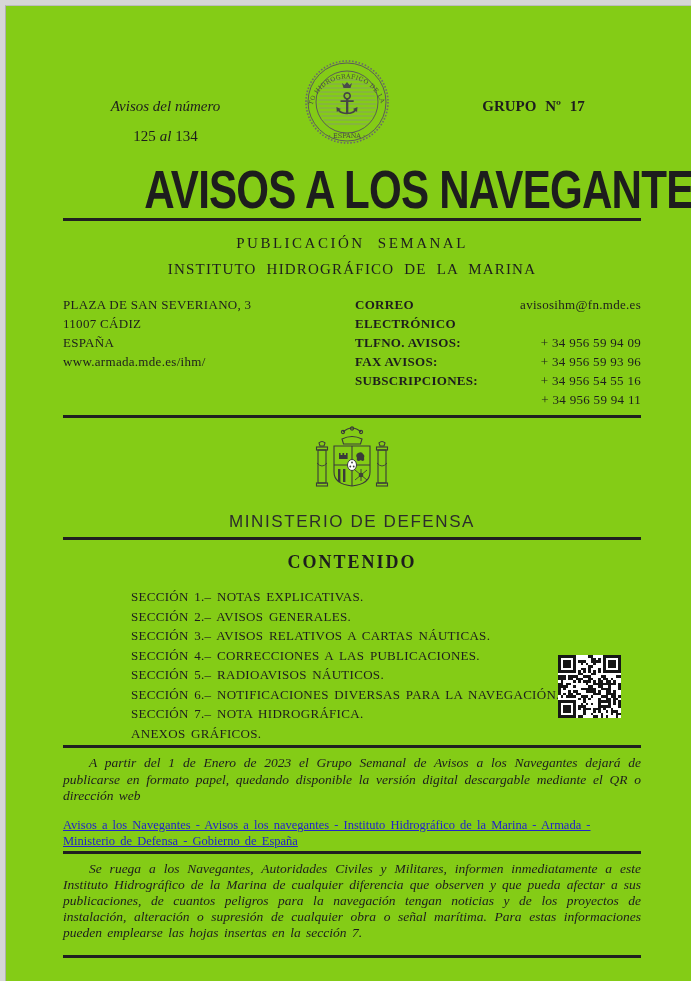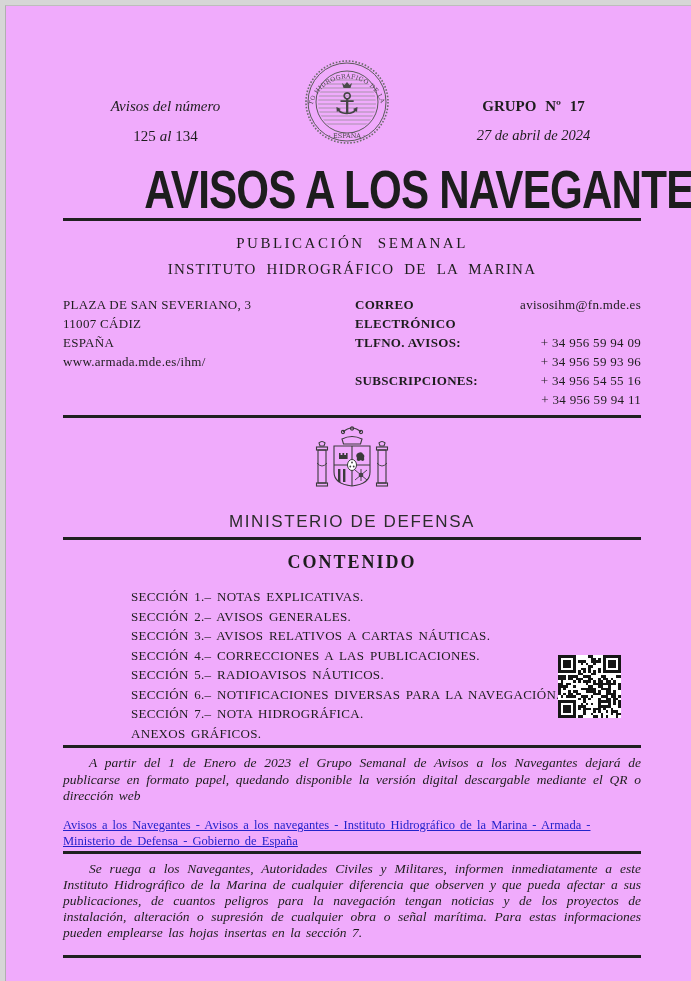--- a/index.html
+++ b/index.html
@@ -1,16 +1,16 @@
 <!DOCTYPE html>
 <html><head>
 <meta charset="utf-8">
 <style>
   html,body{margin:0;padding:0;width:691px;height:981px;overflow:hidden;background:#d6d6d6;}
-  .page{position:absolute;left:5px;top:5px;width:686px;height:976px;background:#f0abfc;
+  .page{position:absolute;left:5px;top:5px;width:686px;height:976px;background:#84cc16;
         border-left:1px solid #b0b0b0;border-top:1px solid #bdbdbd;}
   .content{position:relative;box-sizing:border-box;width:100%;height:100%;
            padding:0 51px 0 57px;font-family:"Liberation Serif",serif;color:#1d1d1d;}
 
   
   .header-row{margin-top:0;padding-top:52px;display:flex;align-items:flex-start;}
   .header-left{width:205px;padding-top:40px;text-align:center;}
   .header-center{flex:1;display:flex;justify-content:center;}
   .header-right{width:215px;padding-top:40px;text-align:center;}
   .lbl-italic{font-style:italic;font-size:15px;}
@@ -110,21 +110,20 @@
           <text x="43" y="56" font-size="30" text-anchor="middle" fill="#444" font-family="DejaVu Sans, sans-serif">⚓</text>
           <text font-size="6" letter-spacing="0.4" fill="#454545" font-family="DejaVu Serif, serif">
             <textPath href="#sealArc" startOffset="50%" text-anchor="middle">INSTITUTO HIDROGRÁFICO DE LA MARINA</textPath>
           </text>
           <text x="43" y="80" font-size="6.5" text-anchor="middle" fill="#454545" font-family="DejaVu Serif, serif">· ESPAÑA ·</text>
         </svg>
         </span>
       </div>
       <div class="header-right">
         <div class="group">GRUPO Nº 17</div>
-        <div class="date">27 de abril de 2024</div>
       </div>
     </div>
 
     <div class="title"><span>AVISOS A LOS NAVEGANTES</span></div>
     <div class="title-rule"></div>
     <div class="sub1">PUBLICACIÓN SEMANAL</div>
     <div class="sub2">INSTITUTO HIDROGRÁFICO DE LA MARINA</div>
 
     <div class="contact">
       <div class="addr">
@@ -136,20 +135,21 @@
       <div class="contact-rows">
         <div class="c-row">
           <div class="c-label">CORREO  ELECTRÓNICO</div>
           <div class="c-value">avisosihm@fn.mde.es</div>
         </div>
         <div class="c-row">
           <div class="c-label">TLFNO.  AVISOS:</div>
           <div class="c-value">+ 34 956 59 94 09</div>
         </div>
         <div class="c-row">
+          <div class="c-label">FAX AVISOS:</div>
           <div class="c-value">+ 34 956 59 93 96</div>
         </div>
         <div class="c-row">
           <div class="c-label">SUBSCRIPCIONES:</div>
           <div class="c-value">+ 34 956 54 55 16</div>
         </div>
         <div class="c-row">
           <div class="c-label"></div>
           <div class="c-value">+ 34 956 59 94 11</div>
         </div>

